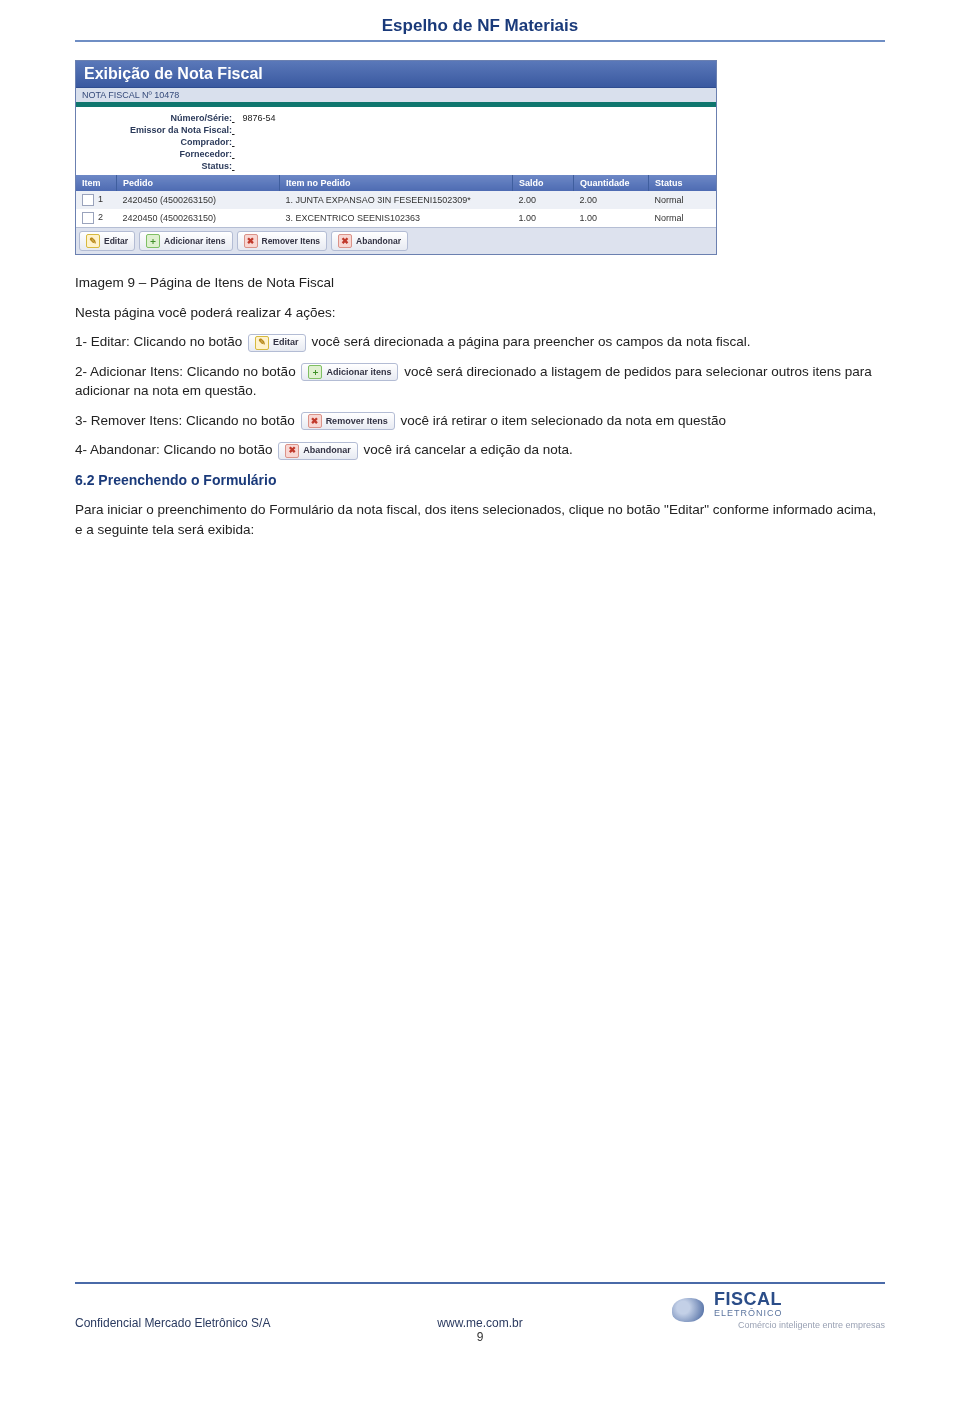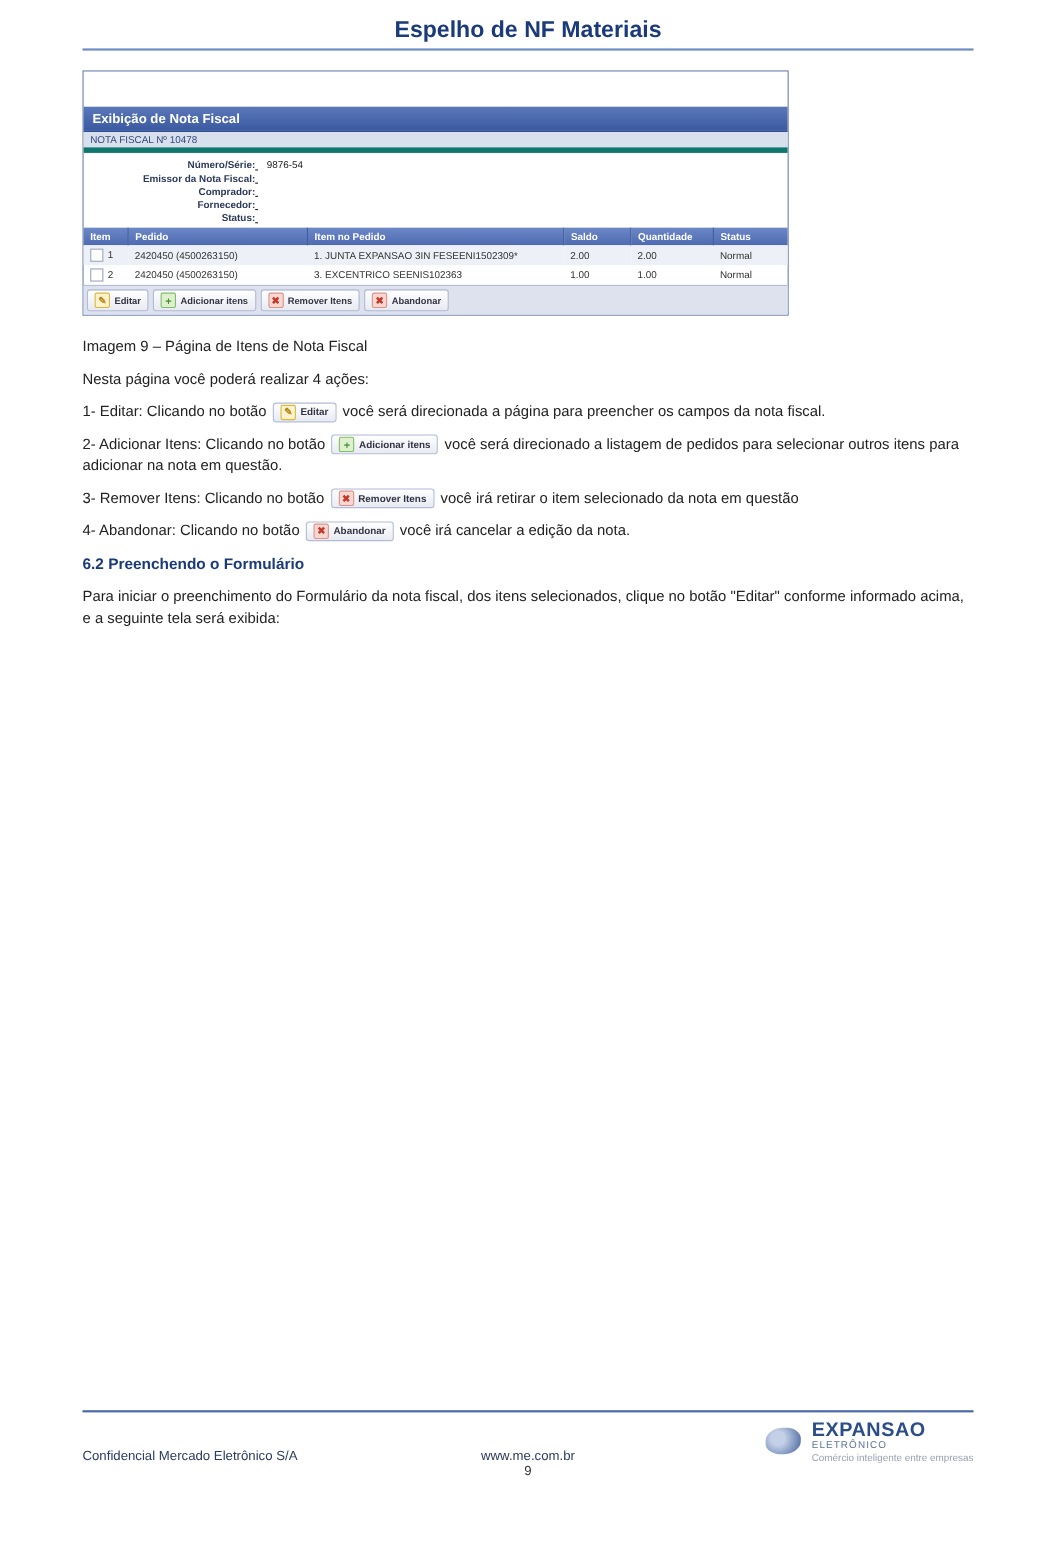--- a/index.html
+++ b/index.html
@@ -10,44 +10,43 @@
     width: 960px;
   }
   .page {
     padding: 10px 75px 40px 75px;
     position: relative;
     min-height: 1300px;
   }
   .doc-title {
     color: #1a3a7a;
     font-weight: bold;
-    font-size: 21px;
+    font-size: 17px;
     text-align: center;
     margin: 6px 0 4px;
   }
   hr.header-rule {
     border: none;
     border-top: 2px solid #6f8ec4;
     margin: 0 0 18px 0;
   }
 
   
   .panel-wrap {
     border: 1px solid #6b80b0;
     background: #fff;
     width: 640px;
   }
   .panel-title-bar {
     background: linear-gradient(#5a78b9, #3a59a0);
     color: #fff;
     font-weight: bold;
-    font-size: 12px;
+    font-size: 16px;
     padding: 4px 8px;
     border-bottom: 1px solid #2f4d90;
-    margin-top: 32px;
   }
   .sub-band {
     background: #d9e0ed;
     color: #354a7a;
     font-size: 9px;
     padding: 2px 6px;
     border-bottom: 5px solid #0f766e;
     white-space: nowrap;
     overflow: hidden;
   }
@@ -197,20 +196,21 @@
   }
   .brand-sub {
     color: #5c759f;
     font-size: 9px;
     letter-spacing: 1px;
   }
   .brand-tag {
     color: #9aa2b4;
     font-size: 9px;
     margin-top: 2px;
+    margin-left: 24px;
   }
   .footer-logo-swirl {
     width: 32px; height: 24px;
     border-radius: 50% 40% 50% 40%;
     background: radial-gradient(circle at 35% 40%, #c3d0e7 25%, #8fa3c8 55%, #4f6ca3 90%);
     filter: blur(.3px);
   }
   .page-number {
     position: absolute;
     bottom: -14px;
@@ -348,21 +348,21 @@
     <p class="section-head">6.2 Preenchendo o Formulário</p>
     <p>Para iniciar o preenchimento do Formulário da nota fiscal, dos itens selecionados, clique no botão "Editar" conforme informado acima, e a seguinte tela será exibida:</p>
   </div>
 
   <div class="page-footer">
     <div class="footer-left">Confidencial Mercado Eletrônico S/A</div>
     <div class="footer-center">www.me.com.br</div>
     <div class="footer-right">
       <div class="footer-logo-swirl"></div>
       <div class="brand-block">
-        <div class="brand-name">EXPANSAO</div>
+        <div class="brand-name">FISCAL</div>
         <div class="brand-sub">ELETRÔNICO</div>
         <div class="brand-tag">Comércio inteligente entre empresas</div>
       </div>
     </div>
     <div class="page-number">9</div>
   </div>
 
 </div>
 
 </body></html>

